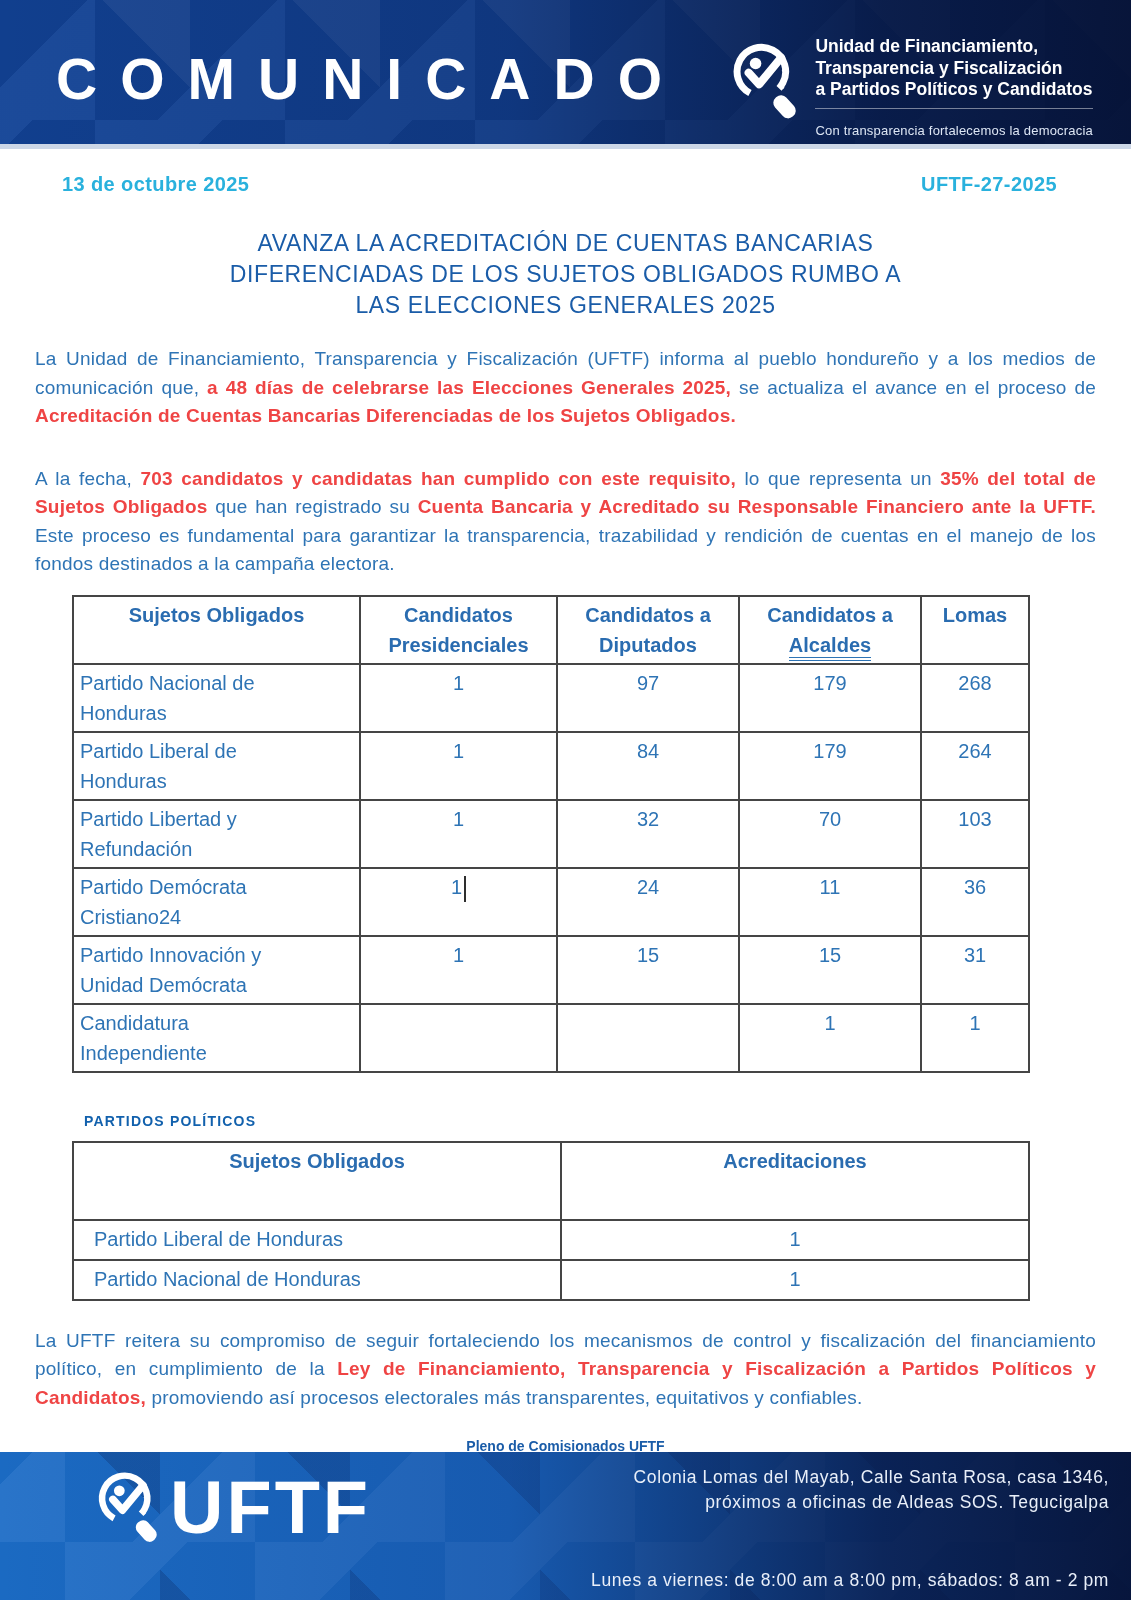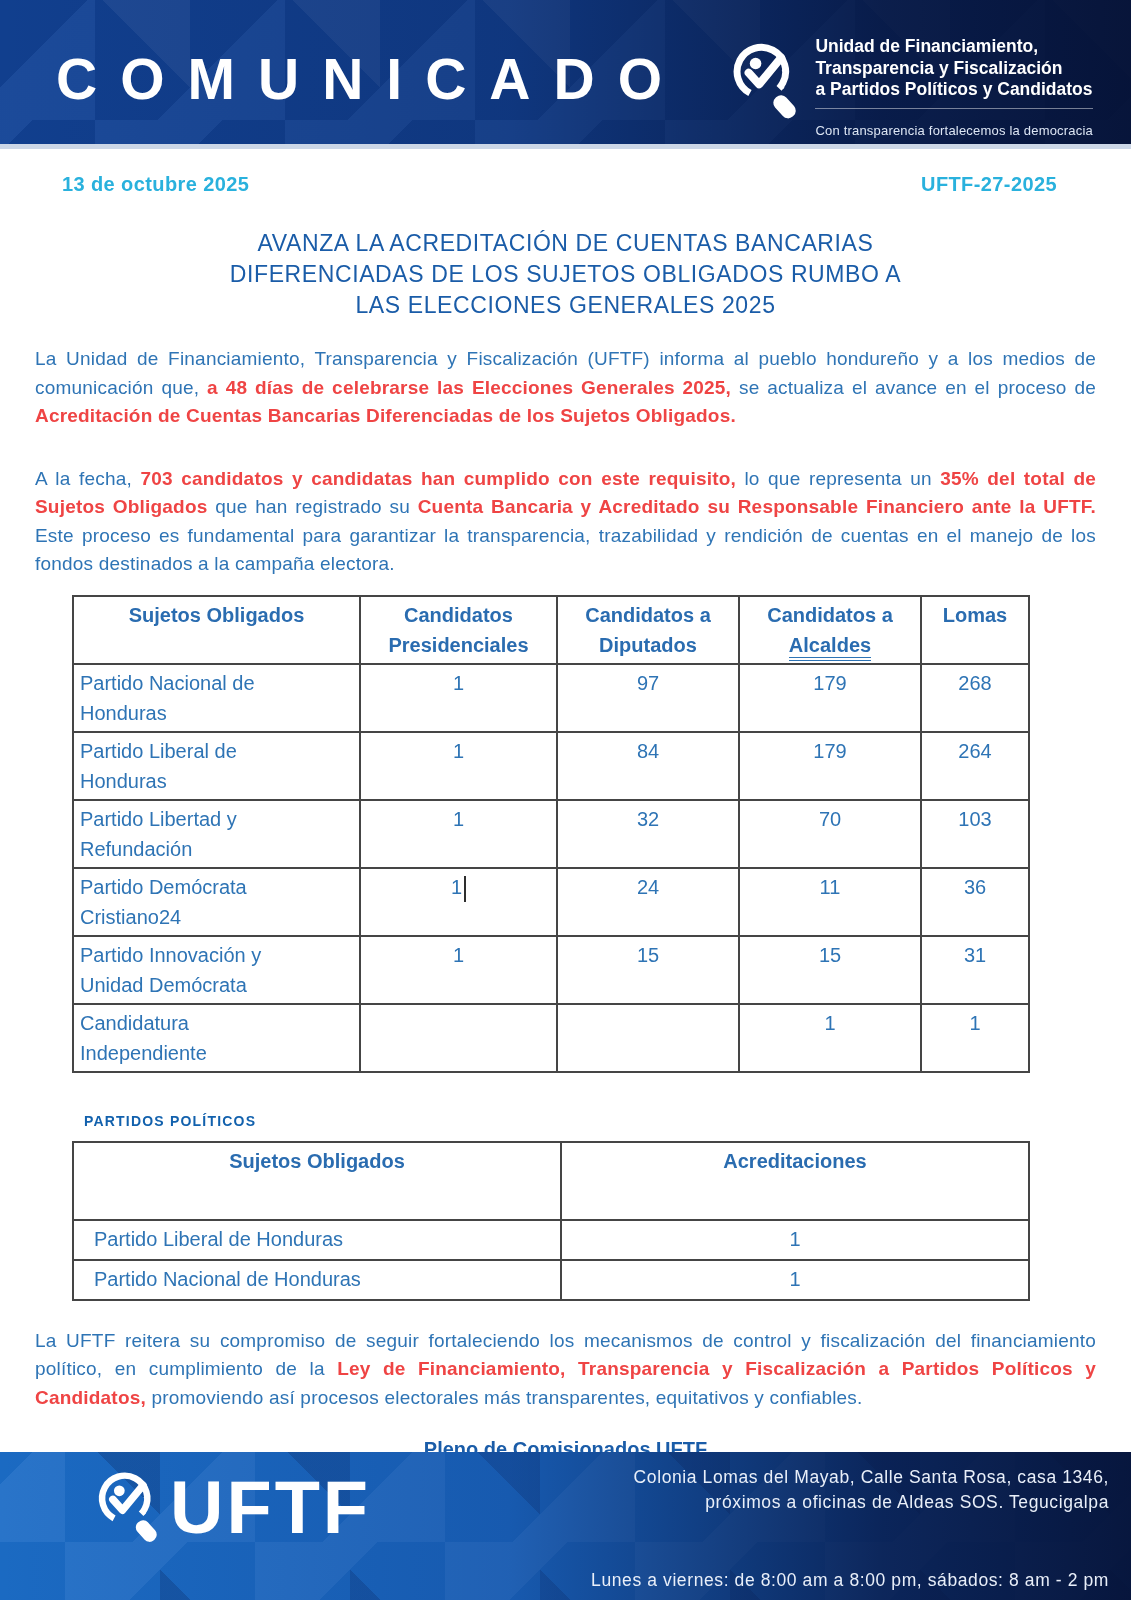--- a/index.html
+++ b/index.html
@@ -59,21 +59,21 @@
   .section-heading { margin:40px 0 12px 84px; color:#1261ad; font-weight:bold;
     font-size:14px; letter-spacing:1.2px; }
 
   .tbl.acc { margin-top:10px; }
   .tbl.acc th { height:78px; }
   .tbl.acc td { height:40px; }
   .tbl.acc td.name { height:40px; padding-left:20px; }
 
   
   .signoff { margin-top:26px; text-align:center; }
-  .signoff-1 { color:#1a5ca8; font-weight:bold; font-size:20px; }
+  .signoff-1 { color:#1a5ca8; font-weight:bold; font-size:14px; }
   .signoff-2 { margin-top:5px; color:#1cb3de; font-weight:bold; font-size:19px; letter-spacing:.3px; }
 
   
   .band {
     position:absolute; left:0; right:0; bottom:0; height:148px;
     background:
       linear-gradient(90deg, rgba(30,118,204,0) 0%, rgba(16,60,140,.35) 45%, rgba(8,25,72,.85) 78%, rgba(6,18,55,.95) 100%),
       linear-gradient(45deg, rgba(10,30,80,.25) 25%, transparent 25%, transparent 75%, rgba(10,30,80,.25) 75%),
       linear-gradient(135deg, rgba(140,190,255,.12) 25%, transparent 25%, transparent 75%, rgba(140,190,255,.12) 75%),
       #1b6ac2;

